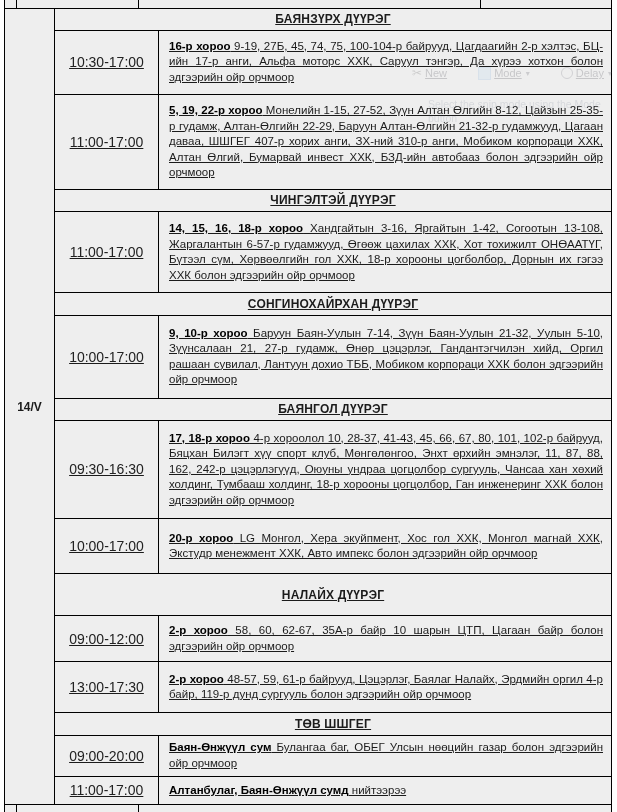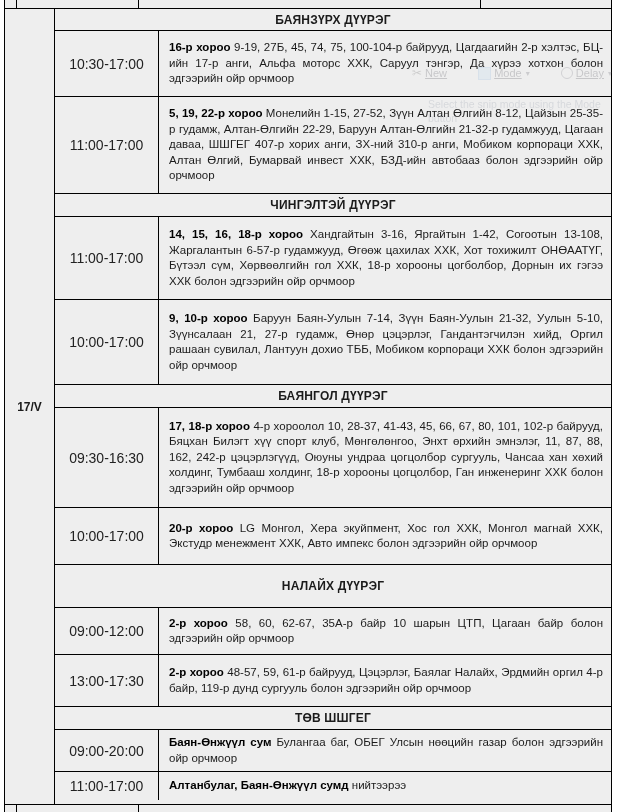--- a/index.html
+++ b/index.html
@@ -17,21 +17,21 @@
 
   .table {
     position:absolute; left:4px; top:8px; width:608px; height:797px;
     border:1px solid #000; background:#eeeeee; display:flex; box-sizing:border-box;
   }
   .date-col {
     width:50px; border-right:1px solid #000; box-sizing:border-box;
     display:flex; align-items:center; justify-content:center;
     font-weight:bold; font-size:12px;
   }
-  .main-col { flex:1; display:flex; flex-direction:column; min-width:0; }
+  .main-col { flex:1; display:flex; flex-direction:column; min-width:0;text-decoration:underline; }
 
   .sec-h {
     border-bottom:1px solid #000; box-sizing:border-box;
     display:flex; align-items:center; justify-content:center;
     font-weight:bold; font-size:12px; letter-spacing:0.2px;
   }
   .row { display:flex; border-bottom:1px solid #000; box-sizing:border-box; min-height:0; }
   .row.last { border-bottom:none; }
   .time {
     width:104px; border-right:1px solid #000; box-sizing:border-box;
@@ -69,21 +69,21 @@
 <body>
 
 <div class="strip strip-top">
   <div class="vline" style="left:11px"></div>
   <div class="vline" style="left:133px"></div>
   <div class="vline" style="left:475px"></div>
 </div>
 
 <div class="table">
   <div class="date-col">
-    <span>17/V</span>
+    <span>14/V</span>
   </div>
   <div class="main-col">
 
     <div class="sec-h" style="height:22px">
       <span>БАЯНЗҮРХ ДҮҮРЭГ</span>
     </div>
     <div class="row" style="height:66px">
       <div class="time">
           <span>10:30-17:00</span>
         </div>
@@ -105,20 +105,23 @@
     </div>
     <div class="row" style="height:83px">
       <div class="time">
           <span>11:00-17:00</span>
         </div>
       <div class="desc">
           <div class="txt"><b>14, 15, 16, 18-р хороо</b><span> Хандгайтын 3-16, Яргайтын 1-42, Согоотын 13-108, Жаргалантын 6-57-р гудамжууд, Өгөөж цахилах ХХК, Хот тохижилт ОНӨААТҮГ, Бүтээл сүм, Хөрвөөлгийн гол ХХК, 18-р хорооны цогболбор, Дорнын их гэгээ ХХК болон эдгээрийн ойр орчмоор</span></div>
         </div>
     </div>
 
+    <div class="sec-h" style="height:23px">
+      <span>СОНГИНОХАЙРХАН ДҮҮРЭГ</span>
+    </div>
     <div class="row" style="height:85px">
       <div class="time">
           <span>10:00-17:00</span>
         </div>
       <div class="desc">
           <div class="txt"><b>9, 10-р хороо</b><span> Баруун Баян-Уулын 7-14, Зүүн Баян-Уулын 21-32, Уулын 5-10, Зүүнсалаан 21, 27-р гудамж, Өнөр цэцэрлэг, Гандантэгчилэн хийд, Оргил рашаан сувилал, Лантуун дохио ТББ, Мобиком корпораци ХХК болон эдгээрийн ойр орчмоор</span></div>
         </div>
     </div>
 
     <div class="sec-h" style="height:23px">

